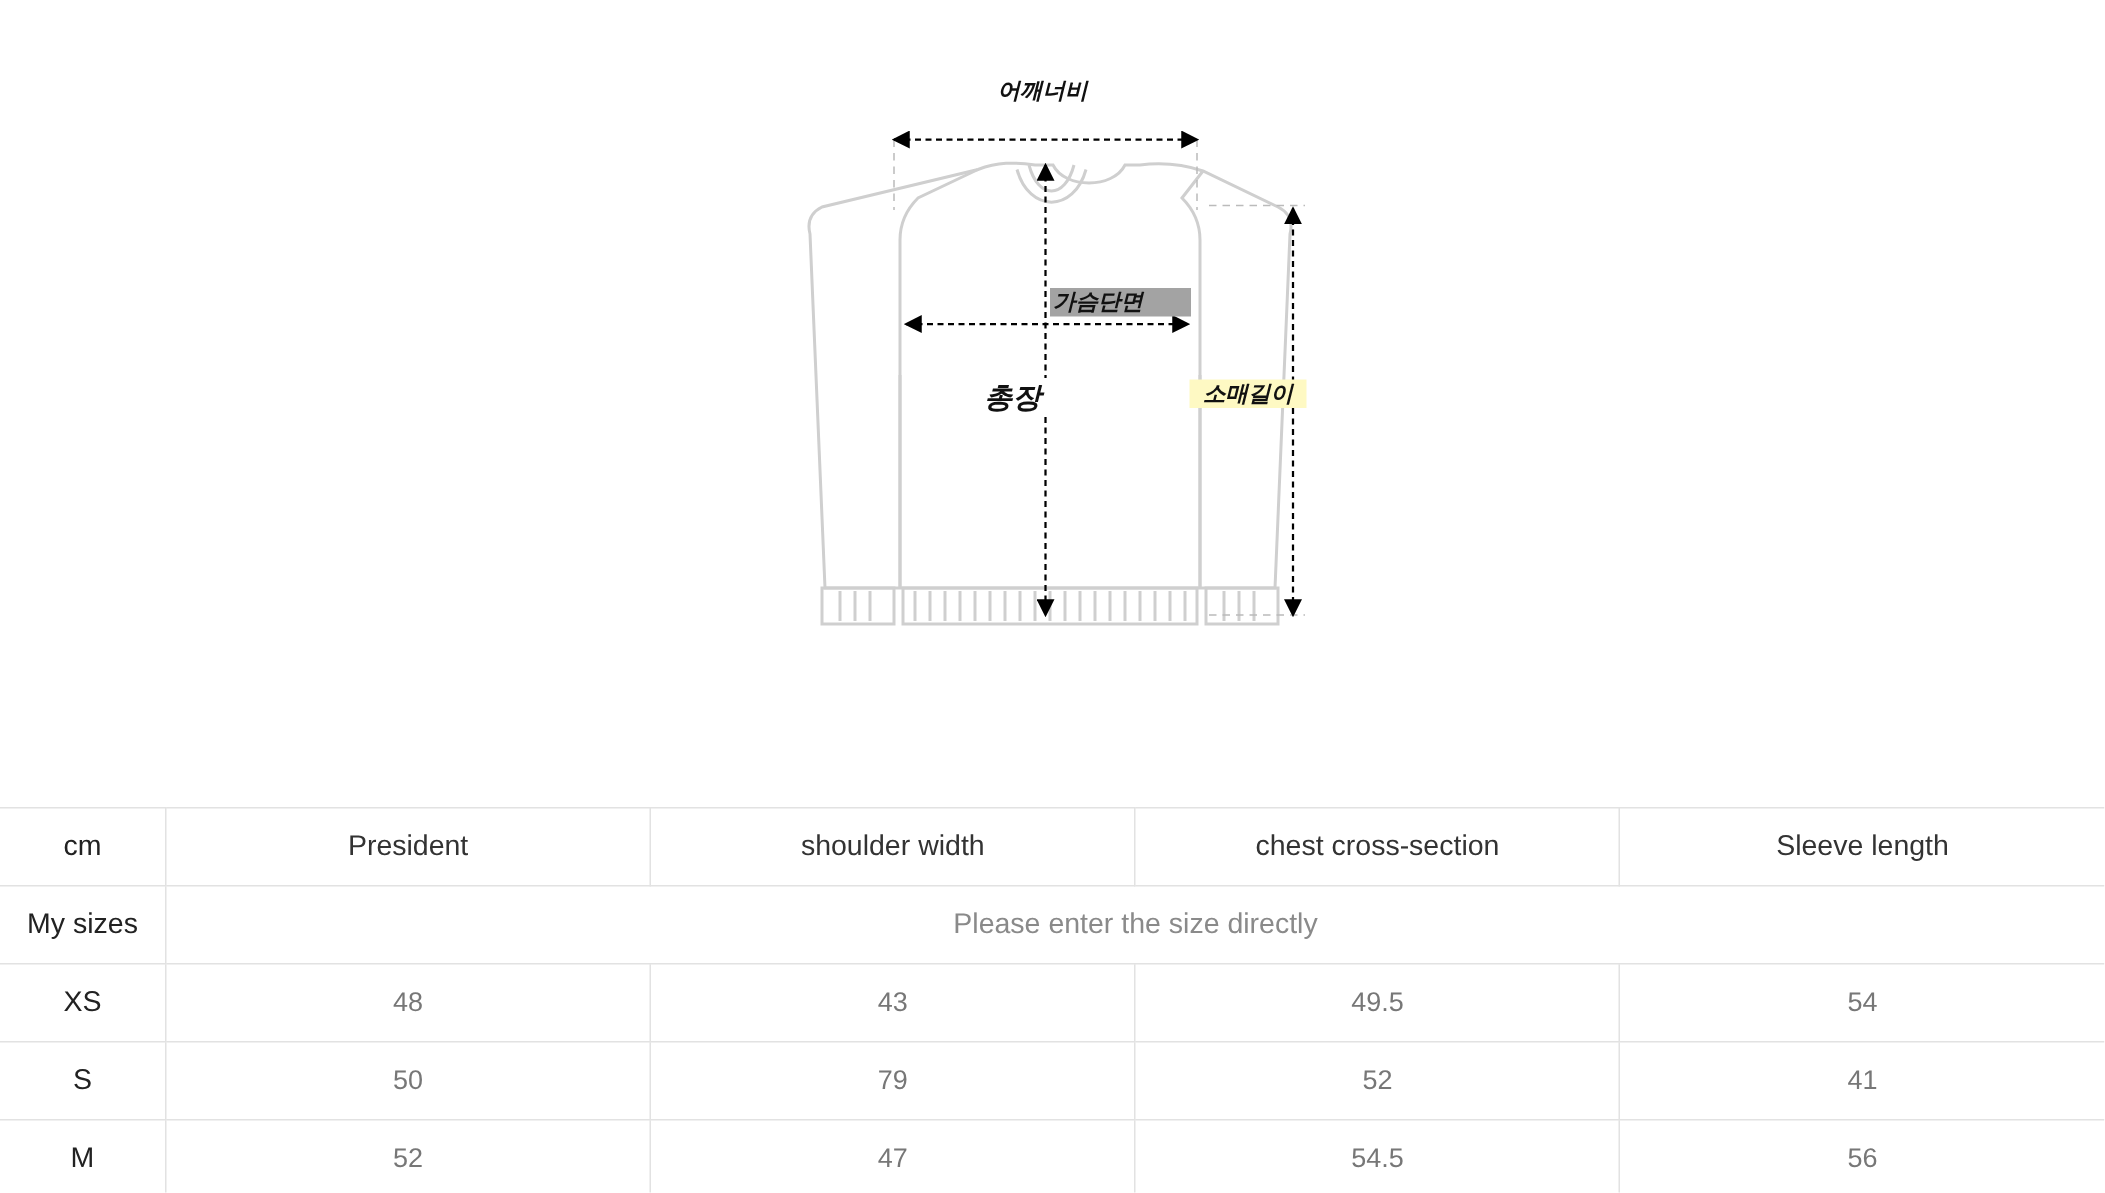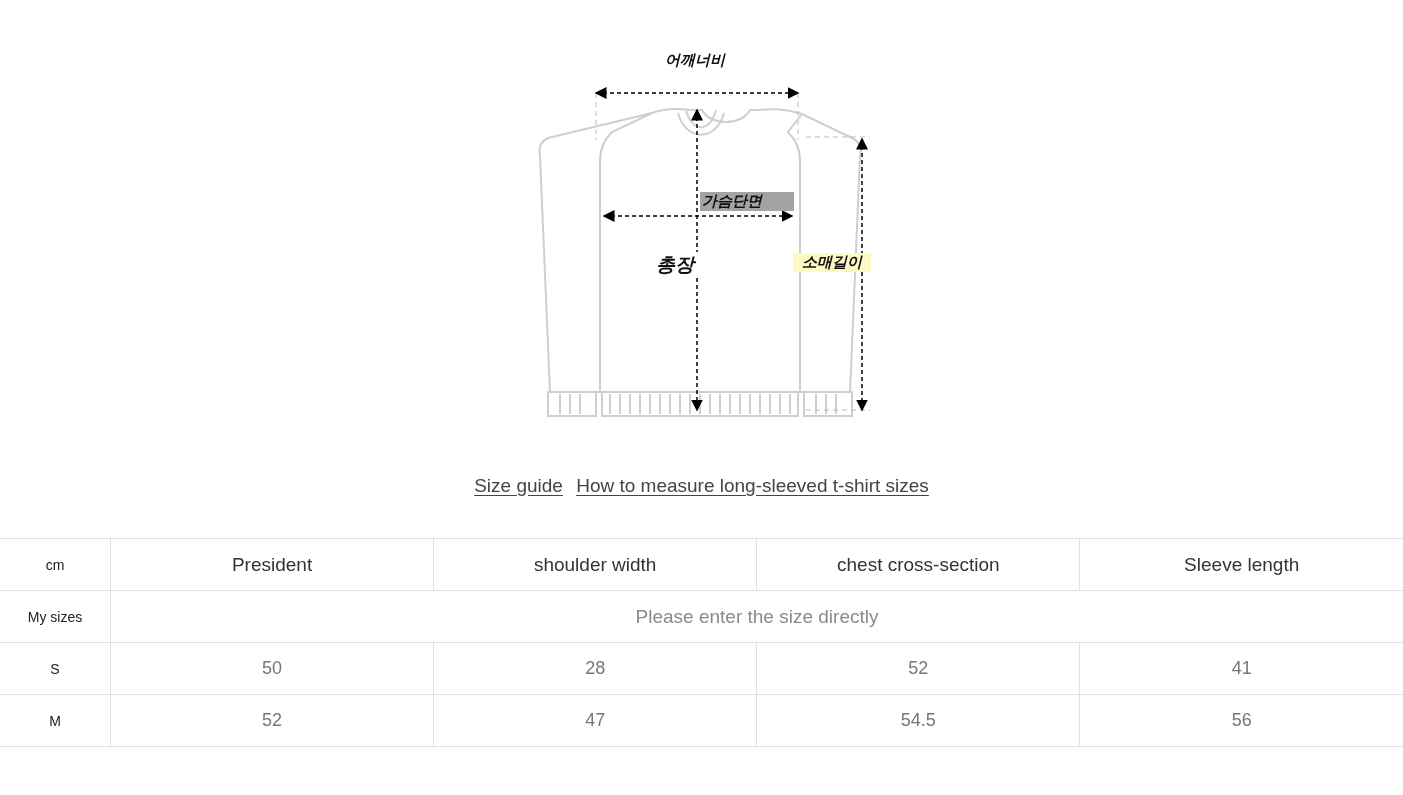--- a/index.html
+++ b/index.html
@@ -70,21 +70,21 @@
     font-weight: normal;
     vertical-align: middle;
   }
   .size-table tr > *:last-child {
     border-right: none;
   }
   .col-label {
     width: 110px;
     color: #222222;
     font-weight: bold;
-    font-size: 14px;
+    font-size: 19px;
   }
   .head-cell {
     color: #333333;
     font-size: 19px;
   }
   .value-cell {
     color: #777777;
     font-size: 18px;
   }
   .mysize-cell {
@@ -184,44 +184,47 @@
 
       <line x1="862" y1="139" x2="862" y2="410" stroke="#000" stroke-width="1.5" stroke-dasharray="4,3" marker-start="url(#arrTail)" marker-end="url(#arrHead)"></line>
     </svg>
 
     <div style="position:absolute; left:640px; top:51px; width:110px; text-align:center; font-size:15px; font-weight:bold; color:#111;">어깨너비</div>
     <div style="position:absolute; left:700px; top:192px; width:90px; text-align:left; font-size:15px; font-weight:bold; color:#111; background:#a3a3a3; padding:0 2px;">가슴단면</div>
     <div style="position:absolute; left:640px; top:252px; width:70px; text-align:center; font-size:19px; font-weight:bold; color:#111; background:#fff;">총장</div>
     <div style="position:absolute; left:793px; top:253px; width:78px; text-align:center; font-size:15px; font-weight:bold; color:#111; background:#fef9c3;">소매길이</div>
   </div>
 
-  <div class="guide-row">
-    <a href="#">Size guide</a>
-    <a href="#">How to measure long-sleeved t-shirt sizes</a>
-  </div>
 
   <table class="size-table">
     <thead>
       <tr>
         <th class="col-label">cm</th>
         <th class="head-cell">President</th>
         <th class="head-cell">shoulder width</th>
         <th class="head-cell">chest cross-section</th>
         <th class="head-cell">Sleeve length</th>
       </tr>
     </thead>
     <tbody>
       <tr>
         <td class="col-label">My sizes</td>
         <td class="mysize-cell" colspan="4">Please enter the size directly</td>
       </tr>
       <tr>
+        <td class="col-label">XS</td>
+        <td class="value-cell">48</td>
+        <td class="value-cell">43</td>
+        <td class="value-cell">49.5</td>
+        <td class="value-cell">54</td>
+      </tr>
+      <tr>
         <td class="col-label">S</td>
         <td class="value-cell">50</td>
-        <td class="value-cell">28</td>
+        <td class="value-cell">79</td>
         <td class="value-cell">52</td>
         <td class="value-cell">41</td>
       </tr>
       <tr>
         <td class="col-label">M</td>
         <td class="value-cell">52</td>
         <td class="value-cell">47</td>
         <td class="value-cell">54.5</td>
         <td class="value-cell">56</td>
       </tr>

